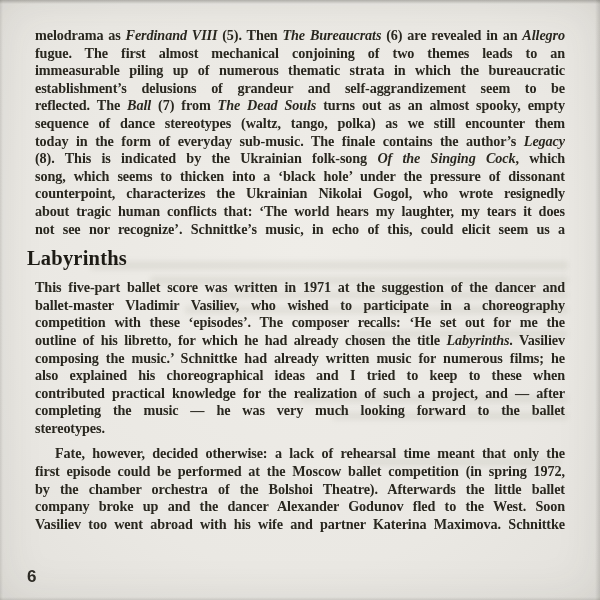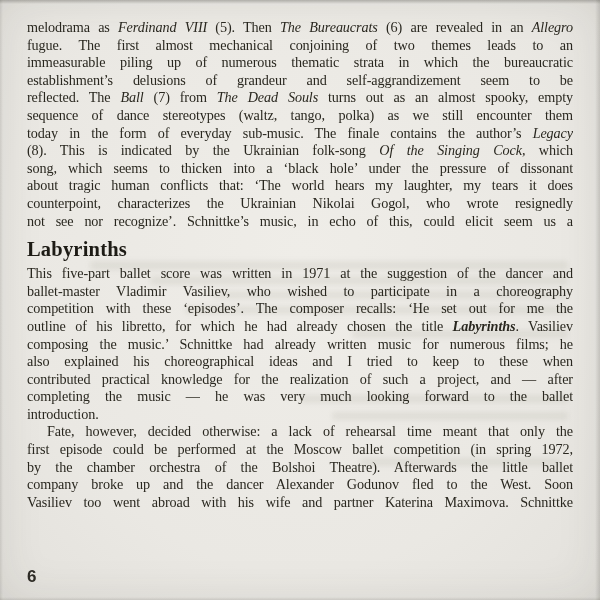--- a/index.html
+++ b/index.html
@@ -15,21 +15,21 @@
     background:linear-gradient(to left, rgba(70,68,62,0.18), rgba(70,68,62,0));}
   .edge-left{position:absolute;left:0;top:0;width:3px;height:600px;
     background:linear-gradient(to right, rgba(70,68,62,0.12), rgba(70,68,62,0));}
   .edge-bottom{position:absolute;left:0;bottom:0;width:600px;height:3px;
     background:linear-gradient(to top, rgba(70,68,62,0.14), rgba(70,68,62,0));}
 
   .ghost{position:absolute;background:rgba(122,117,100,0.10);
     filter:blur(2.5px);border-radius:4px;pointer-events:none;}
 
   .text-column{position:absolute;left:27px;top:19px;width:546px;color:#29271f;}
-  .para{margin:0;}
+  .para{margin:8px;font-weight:bold;}
   .line{
     font-size:14.2px;line-height:17.6px;height:17.6px;overflow:hidden;
     text-align:justify;text-align-last:justify;text-justify:inter-word;
     letter-spacing:-0.1px;word-spacing:-0.2px;
   }
   .line.end{text-align-last:left;}
   .line.indent{padding-left:20px;}
   .heading{
     font-size:20.5px;font-weight:bold;line-height:25px;
     margin:7px 0 3px 0;color:#1d1b15;letter-spacing:0.2px;
@@ -63,35 +63,35 @@
       <div class="para">
         <div class="line">melodrama as <i>Ferdinand VIII</i> (5). Then <i>The Bureaucrats</i> (6) are revealed in an <i>Allegro</i></div>
         <div class="line">fugue. The first almost mechanical conjoining of two themes leads to an</div>
         <div class="line">immeasurable piling up of numerous thematic strata in which the bureaucratic</div>
         <div class="line">establishment’s delusions of grandeur and self-aggrandizement seem to be</div>
         <div class="line">reflected. The <i>Ball</i> (7) from <i>The Dead Souls</i> turns out as an almost spooky, empty</div>
         <div class="line">sequence of dance stereotypes (waltz, tango, polka) as we still encounter them</div>
         <div class="line">today in the form of everyday sub-music. The finale contains the author’s <i>Legacy</i></div>
         <div class="line">(8). This is indicated by the Ukrainian folk-song <i>Of the Singing Cock</i>, which</div>
         <div class="line">song, which seems to thicken into a ‘black hole’ under the pressure of dissonant</div>
+        <div class="line">counterpoint, characterizes the Ukrainian Nikolai Gogol, who wrote resignedly</div>
         <div class="line">about tragic human conflicts that: ‘The world hears my laughter, my tears it does</div>
-        <div class="line">counterpoint, characterizes the Ukrainian Nikolai Gogol, who wrote resignedly</div>
         <div class="line">not see nor recognize’. Schnittke’s music, in echo of this, could elicit seem us a</div>
       </div>
       <h2 class="heading">Labyrinths</h2>
       <div class="para">
         <div class="line">This five-part ballet score was written in 1971 at the suggestion of the dancer and</div>
         <div class="line">ballet-master Vladimir Vasiliev, who wished to participate in a choreography</div>
         <div class="line">competition with these ‘episodes’. The composer recalls: ‘He set out for me the</div>
         <div class="line">outline of his libretto, for which he had already chosen the title <b><i>Labyrinths</i></b>. Vasiliev</div>
         <div class="line">composing the music.’ Schnittke had already written music for numerous films; he</div>
         <div class="line">also explained his choreographical ideas and I tried to keep to these when</div>
         <div class="line">contributed practical knowledge for the realization of such a project, and — after</div>
         <div class="line">completing the music — he was very much looking forward to the ballet</div>
-        <div class="line end">introduction.</div>
+        <div class="line end">stereotypes.</div>
       </div>
       <div class="para">
         <div class="line indent">Fate, however, decided otherwise: a lack of rehearsal time meant that only the</div>
         <div class="line">first episode could be performed at the Moscow ballet competition (in spring 1972,</div>
         <div class="line">by the chamber orchestra of the Bolshoi Theatre). Afterwards the little ballet</div>
         <div class="line">company broke up and the dancer Alexander Godunov fled to the West. Soon</div>
         <div class="line">Vasiliev too went abroad with his wife and partner Katerina Maximova. Schnittke</div>
       </div>
     </main>
 

